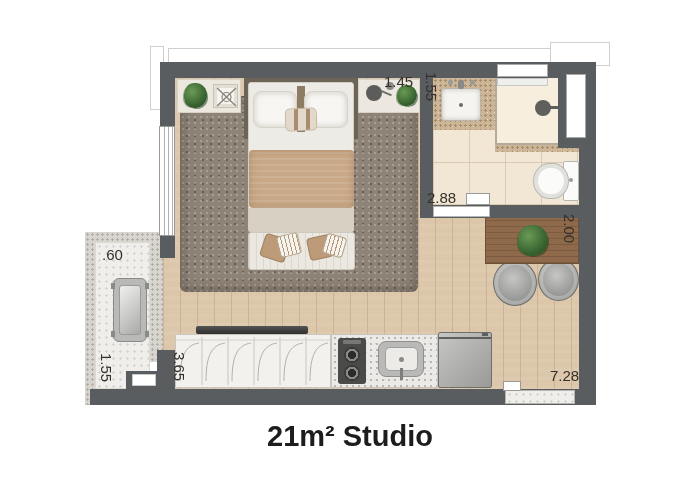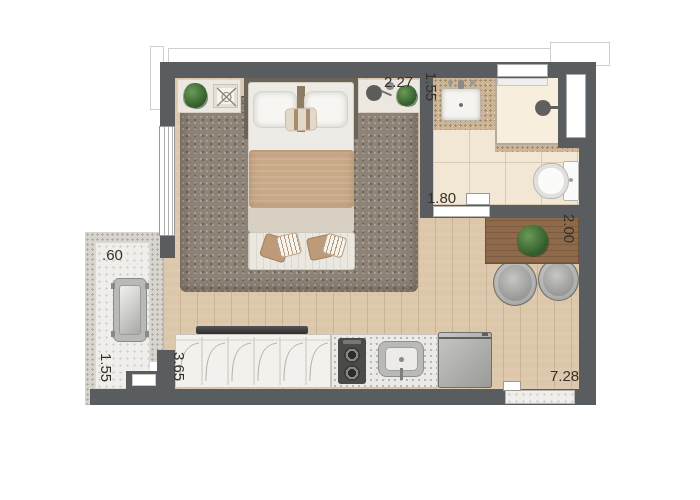--- a/index.html
+++ b/index.html
@@ -188,22 +188,23 @@
   <div class="abs" style="left:566px;top:74px;width:20px;height:64px;background:#ffffff;border:1px solid #a9a9a7;"></div>
 
   <div class="abs" style="left:433px;top:206px;width:57px;height:11px;background:#ffffff;border:1px solid #b5b5b3;"></div>
   <div class="abs" style="left:466px;top:193px;width:24px;height:12px;background:#ffffff;border:1px solid #9a9a98;"></div>
 
   <div class="abs speckle-light" style="left:505px;top:390px;width:70px;height:14px;border:1px solid #b5b5b3;"></div>
   <div class="abs" style="left:503px;top:381px;width:18px;height:10px;background:#ffffff;border:1px solid #9a9a98;"></div>
 
   <div class="abs" style="left:132px;top:374px;width:24px;height:12px;background:#ffffff;border:1px solid #c9c9c7;"></div>
 
-  <div class="abs dim" style="left:384px;top:74px;">2.27</div>
+  <div class="abs dim" style="left:384px;top:74px;">1.45</div>
   <div class="abs dim dim-v" style="left:423px;top:72px;">1.55</div>
-  <div class="abs dim" style="left:427px;top:190px;">1.80</div>
+  <div class="abs dim" style="left:427px;top:190px;">2.88</div>
   <div class="abs dim dim-v" style="left:561px;top:214px;">2.00</div>
   <div class="abs dim" style="left:102px;top:247px;text-align:right;">.60</div>
   <div class="abs dim dim-v" style="left:98px;top:353px;">1.55</div>
   <div class="abs dim dim-v" style="left:171px;top:352px;">3.65</div>
   <div class="abs dim" style="left:550px;top:368px;">7.28</div>
 
+  <div id="title">21m² Studio</div>
 </div>
 
 </body></html>

